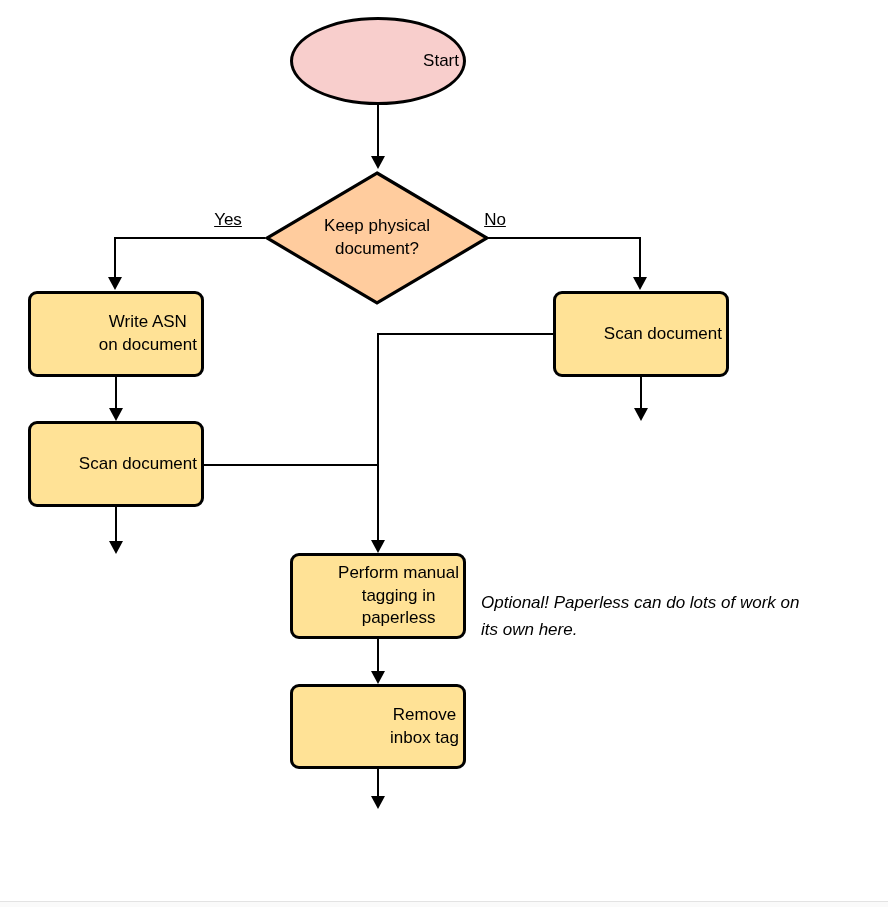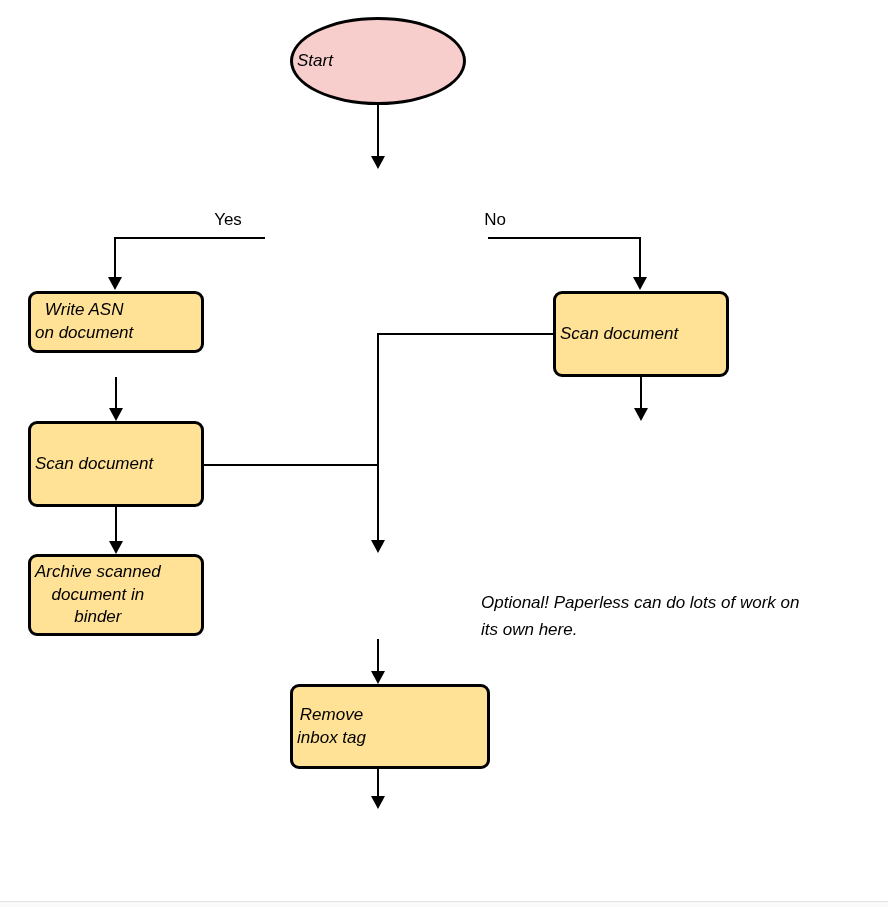--- a/index.html
+++ b/index.html
@@ -16,23 +16,22 @@
     font-family: "Liberation Sans", sans-serif;
     color: #000000;
   }
 
   
   .node {
     position: absolute;
     box-sizing: border-box;
     display: flex;
     align-items: center;
-    justify-content: flex-start;
+    justify-content: flex-end;
     text-align: center;
-    font-style: italic;
   }
   .process {
     background: var(--process-fill, #ffe296);
     border: 3px solid var(--stroke, #000);
     border-radius: 9px;
   }
   .terminal {
     background: var(--terminal-fill, #f8cecc);
     border: 3px solid var(--stroke, #000);
     border-radius: 50%;
@@ -73,20 +72,21 @@
     border-right: 7px solid transparent;
     border-top: 13px solid var(--stroke, #000);
   }
 
   
   .edge-label {
     position: absolute;
     font-size: 17px;
     text-align: center;
     width: 50px;
+    text-decoration: underline;
   }
   .annotation {
     position: absolute;
     left: 481px;
     top: 589px;
     width: 410px;
     font-size: 17px;
     font-style: italic;
     line-height: 1.6;
     white-space: pre-line;
@@ -138,43 +138,50 @@
   <div class="vline" style="left:377px;top:769px;height:28px"></div>
   <div class="arrow-down" style="left:371px;top:796px"></div>
 
   <div class="edge-label" style="left:203px;top:210px">Yes</div>
   <div class="edge-label" style="left:470px;top:210px">No</div>
 
   <div class="node terminal" style="left:290px;top:17px;width:176px;height:88px">
     <span class="node-label">Start</span>
   </div>
 
+  <div class="decision-wrap" style="left:264px;top:170px;width:226px;height:136px">
+    <svg class="decision-svg" width="226" height="136" viewBox="0 0 226 136">
+      <polygon points="113,3 223,68 113,133 3,68"></polygon>
+    </svg>
+    <span class="node-label decision-label">Keep physical
+document?</span>
+  </div>
 
-  <div class="node process" style="left:28px;top:291px;width:176px;height:62px">
+  <div class="node process" style="left:28px;top:291px;width:176px;height:86px">
     <span class="node-label">Write ASN
 on document</span>
   </div>
 
   <div class="node process" style="left:28px;top:421px;width:176px;height:86px">
     <span class="node-label">Scan document</span>
   </div>
 
-  <div class="node process" style="left:28px;top:554px;width:176px;height:82px">
-    <span class="node-label">Archive scanned
-document in
-binder</span>
-  </div>
 
   <div class="node process" style="left:553px;top:291px;width:176px;height:86px">
     <span class="node-label">Scan document</span>
   </div>
 
 
+  <div class="node process" style="left:290px;top:553px;width:176px;height:86px">
+    <span class="node-label">Perform manual
+tagging in
+paperless</span>
+  </div>
 
-  <div class="node process" style="left:290px;top:684px;width:200px;height:85px">
+  <div class="node process" style="left:290px;top:684px;width:176px;height:85px">
     <span class="node-label">Remove
 inbox tag</span>
   </div>
 
 
   <div class="annotation">Optional! Paperless can do lots of work on
 its own here.</div>
 
   <div class="bottom-strip"></div>
 </div>

